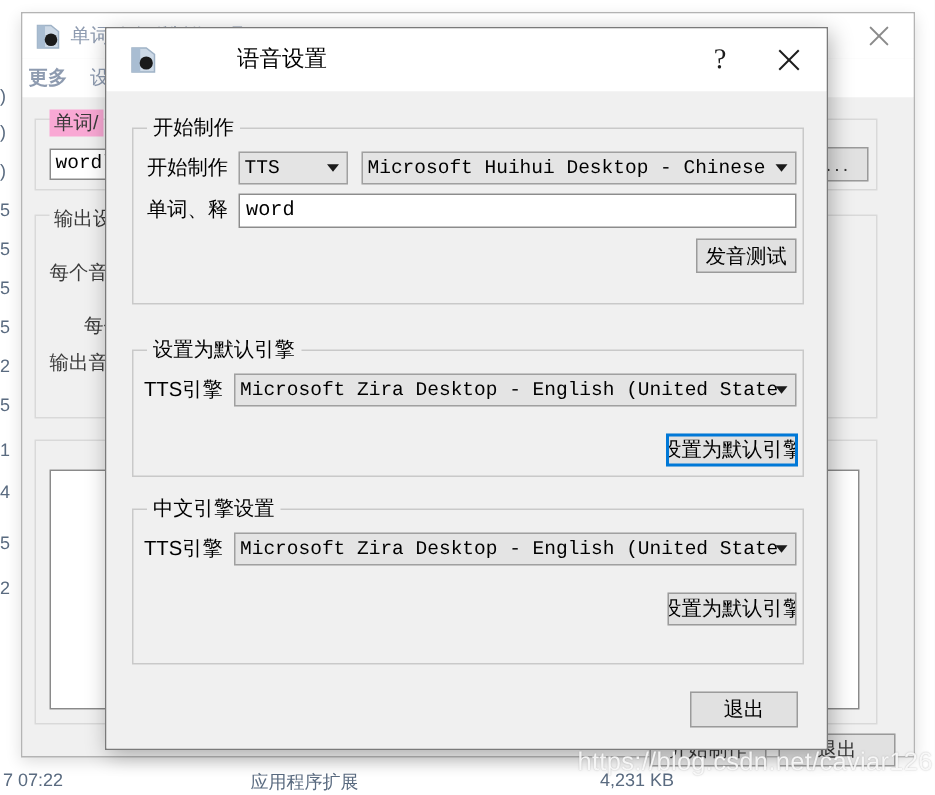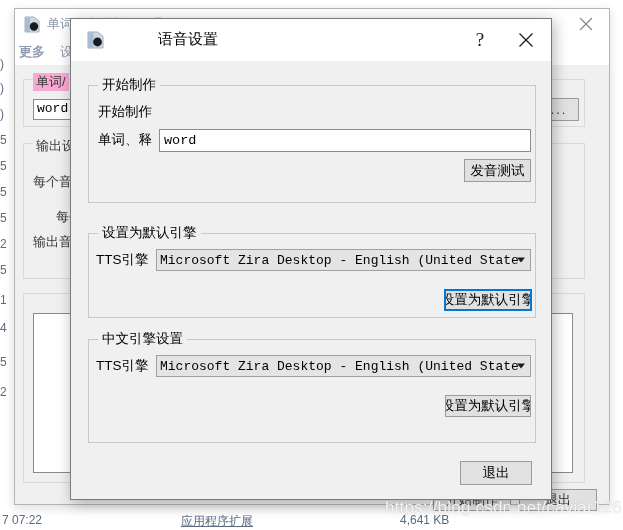--- a/index.html
+++ b/index.html
@@ -31,21 +31,21 @@
   #explorer-bottom-row {
     position: absolute;
     left: 0;
     top: 513px;
     width: 623px;
     height: 17px;
     background: #ffffff;
     overflow: hidden;
   }
   #explorer-bottom-row .col-time { left: 2px;  top: 0px; }
-  #explorer-bottom-row .col-type { left: 181px; top: 0px; text-decoration: underline; }
+  #explorer-bottom-row .col-type { left: 167px; top: 0px; }
   #explorer-bottom-row .col-size { left: 400px; top: 0px; }
 
   
   #explorer-left-col {
     position: absolute;
     left: 0;
     top: 55px;
     width: 14px;
     height: 460px;
     overflow: hidden;
@@ -354,21 +354,21 @@
     <span class="glyph" style="top:208px">5</span>
     <span class="glyph" style="top:238px">1</span>
     <span class="glyph" style="top:266px">4</span>
     <span class="glyph" style="top:300px">5</span>
     <span class="glyph" style="top:330px">2</span>
   </div>
 
   <div id="explorer-bottom-row">
     <span class="explorer-row-text col-time">7 07:22</span>
     <span class="explorer-row-text col-type">应用程序扩展</span>
-    <span class="explorer-row-text col-size">4,641 KB</span>
+    <span class="explorer-row-text col-size">4,231 KB</span>
   </div>
 </div>
 
 <div id="main-window">
 
   <div id="main-titlebar">
     <svg id="main-title-icon" viewBox="0 0 17 17">
       <path d="M1 1 h9 l5 4 v11 h-14 z" fill="#cdd9e6" stroke="#9fb2c6" stroke-width="1"></path>
       <path d="M1 1 h5 v15 h-5 z" fill="#a9bdd2"></path>
       <circle cx="10" cy="10.5" r="4.2" fill="#1a1a1a"></circle>
@@ -440,20 +440,28 @@
       </svg>
     </div>
   </div>
 
   <div id="dialog-content">
 
     <div class="groupbox" style="left:17px; top:24px; width:448px; height:118px;">
       <span class="gb-title">开始制作</span>
     </div>
     <span class="fld-label" style="left:27px; top:42px; width:60px;">开始制作</span>
+    <div class="combo" style="left:88px; top:40px; width:73px; height:22px;">
+      <span class="cv">TTS</span>
+      <span class="arrow"></span>
+    </div>
+    <div class="combo" style="left:170px; top:40px; width:290px; height:22px;">
+      <span class="cv">Microsoft Huihui Desktop - Chinese</span>
+      <span class="arrow"></span>
+    </div>
 
     <span class="fld-label" style="left:27px; top:70px; width:62px;">单词、释</span>
     <div class="textinput" style="left:88px; top:68px; width:372px; height:23px;">word</div>
 
     <div class="btn" style="left:393px; top:98px; width:67px; height:23px;">发音测试</div>
 
     <div class="groupbox" style="left:17px; top:172px; width:448px; height:85px;">
       <span class="gb-title">设置为默认引擎</span>
     </div>
     <span class="fld-label" style="left:25px; top:190px; width:62px; overflow:hidden;">TTS引擎</span>

